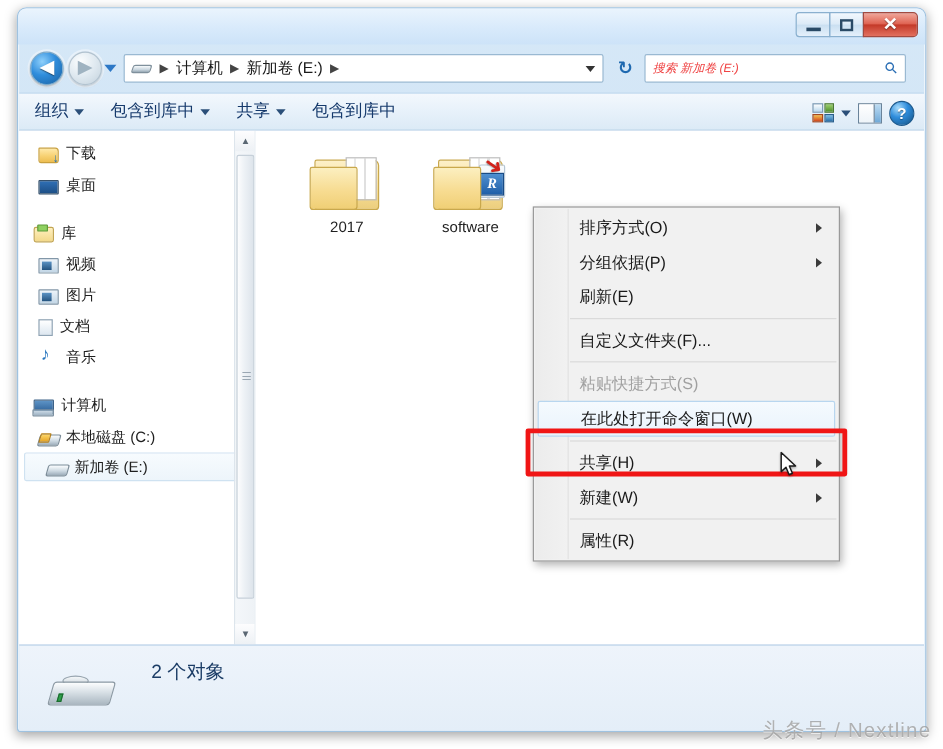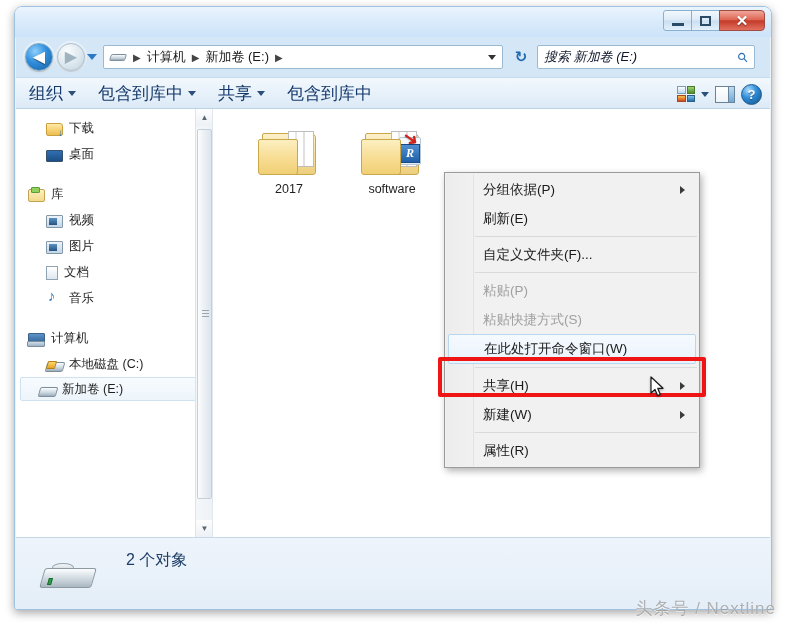--- a/index.html
+++ b/index.html
@@ -95,32 +95,32 @@
   .refresh {
     position:absolute; left: 494px; top: 8px; width:24px; height:24px;
     display:flex; align-items:center; justify-content:center;
     color:#1e69b0; font-size:15px; font-weight:bold;
   }
   .searchbox {
     position:absolute; left: 522px; top: 8px; width: 218px; height: 24px;
     background:#fff; border:1px solid #9ab9d2; border-radius:2px;
     display:flex; align-items:center; padding: 0 6px;
   }
-  .searchbox .ph { font-size:13px; color:#0f172a; font-style: italic; flex:1; }
+  .searchbox .ph { font-size:10px; color:#ef4444; font-style: italic; flex:1; }
   .search-icon { color:#2b6fb5; font-size:13px; transform: rotate(-45deg); }
 
   
   .toolbar {
     position:absolute; left:1px; top:70px; width: 754px; height: 32px;
     background: linear-gradient(180deg,#f3f8fd 0%, #e7f1fa 50%, #dceaf6 100%);
     border-top:1px solid #c3dbee; border-bottom:1px solid #b9d2e6;
     display:flex; align-items:center;
   }
   .tb-item {
-    font-size:17px; color:#15396b; padding: 4px 9px; margin-left: 4px;
+    font-size:14px; color:#15396b; padding: 4px 9px; margin-left: 4px;
     display:flex; align-items:center; gap:5px; border-radius:2px;
   }
   .caret { width:0;height:0;border-left:4px solid transparent;border-right:4px solid transparent;
            border-top:5px solid #2b4f79; }
   .tb-right { position:absolute; right: 8px; top:0; height:32px; display:flex; align-items:center; gap:6px; }
   .view-icon { width:18px; height:16px; display:grid; grid-template-columns:1fr 1fr; grid-template-rows:1fr 1fr; gap:1px; }
   .view-icon i { display:block; }
   .vi1 { background: linear-gradient(180deg,#fdfefe,#b9d8ee); border:1px solid #7d9cb5;}
   .vi2 { background: linear-gradient(180deg,#9ed36f,#4f8f2b); border:1px solid #4b7a31;}
   .vi3 { background: linear-gradient(180deg,#f6c24a,#d2461f); border:1px solid #a5481f;}
@@ -140,21 +140,21 @@
   .body-area {
     position:absolute; left:1px; top:102px; width:754px; height: 428px;
     background:#fff; display:flex;
   }
   .sidebar {
     width: 197px; height:100%; background:#fff; position:relative;
     border-right:1px solid #dfe8ef; overflow:hidden;
   }
   .nav-list { padding-top: 6px; }
   .nav-item {
-    display:flex; align-items:center; height: 26px; padding-left: 30px; gap:6px;
+    display:flex; align-items:center; height: 26px; padding-left: 16px; gap:6px;
     font-size:12.5px; color:#1f1f1f; white-space:nowrap;
   }
   .nav-item.root { padding-left: 12px; font-weight:normal; }
   .nav-item.sel {
     background: linear-gradient(180deg,#f7fbfe 0%, #edf5fb 100%);
     border:1px solid #cfe2f1; border-radius:2px; margin: 0 6px 0 4px;
     padding-left: 18px; height:24px;
   }
   .nav-gap { height: 14px; }
   .ico { width:17px; height:15px; flex:none; position:relative; }
@@ -525,38 +525,39 @@
         <div class="sd-led"></div>
       </div>
       <div class="status-text">2 个对象</div>
     </div>
   </div>
 
   <div class="ctxmenu">
     <div class="ctx-gutter"></div>
 
     <div class="ctx-item">
+      <span>排序方式(O)</span>
+      <span class="sub"></span>
+    </div>
+    <div class="ctx-item">
       <span>分组依据(P)</span>
       <span class="sub"></span>
     </div>
     <div class="ctx-item">
       <span>刷新(E)</span>
     </div>
 
     <div class="ctx-sep"></div>
 
     <div class="ctx-item">
       <span>自定义文件夹(F)...</span>
     </div>
 
     <div class="ctx-sep"></div>
 
-    <div class="ctx-item disabled">
-      <span>粘贴(P)</span>
-    </div>
     <div class="ctx-item disabled">
       <span>粘贴快捷方式(S)</span>
     </div>
     <div class="ctx-item highlight">
       <span>在此处打开命令窗口(W)</span>
     </div>
 
     <div class="ctx-sep"></div>
 
     <div class="ctx-item">

